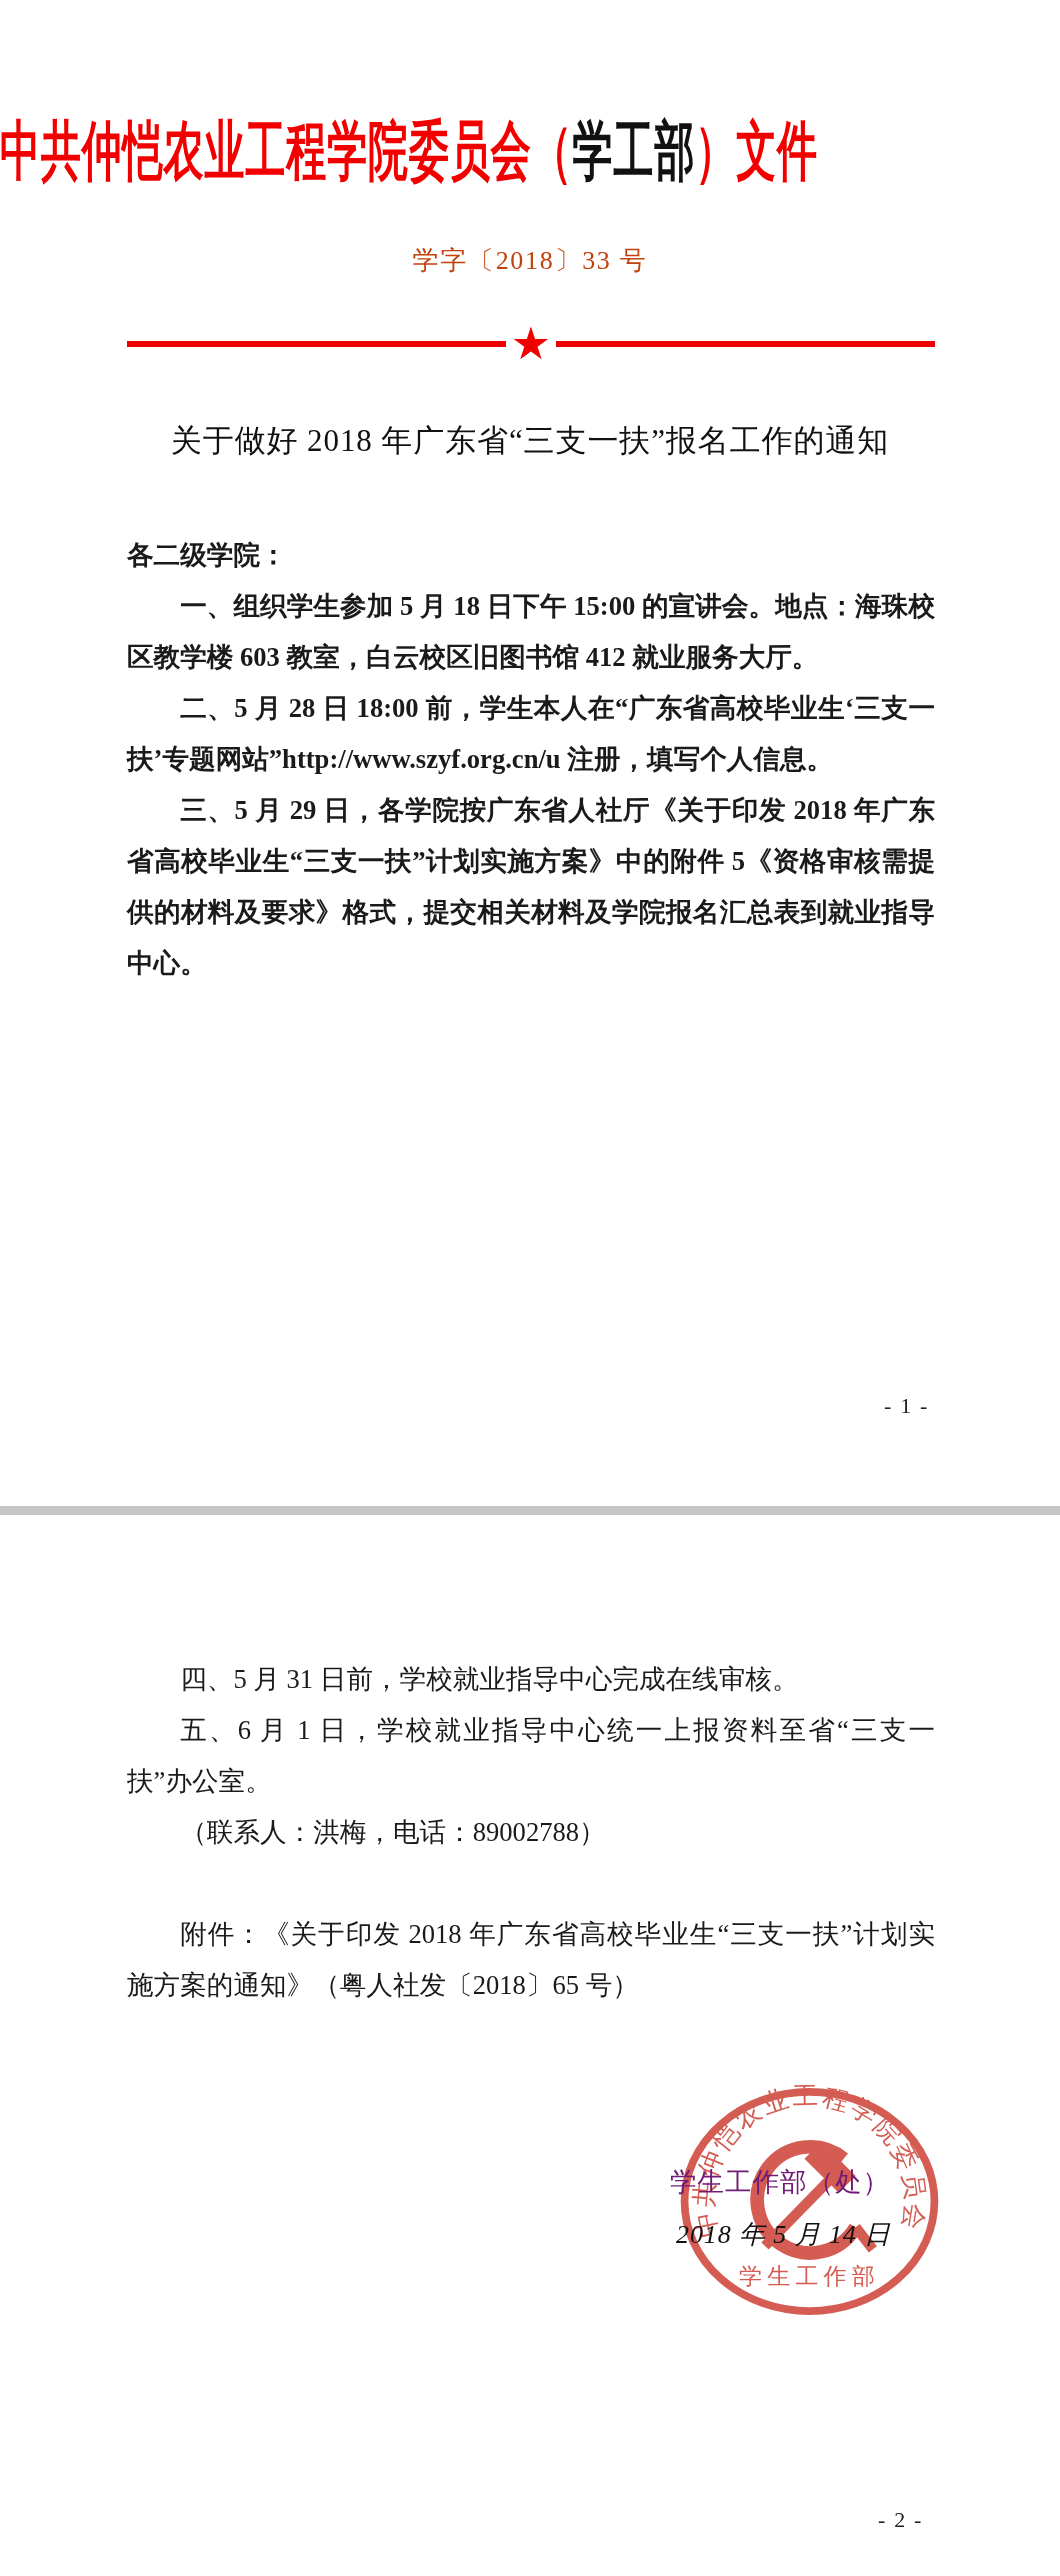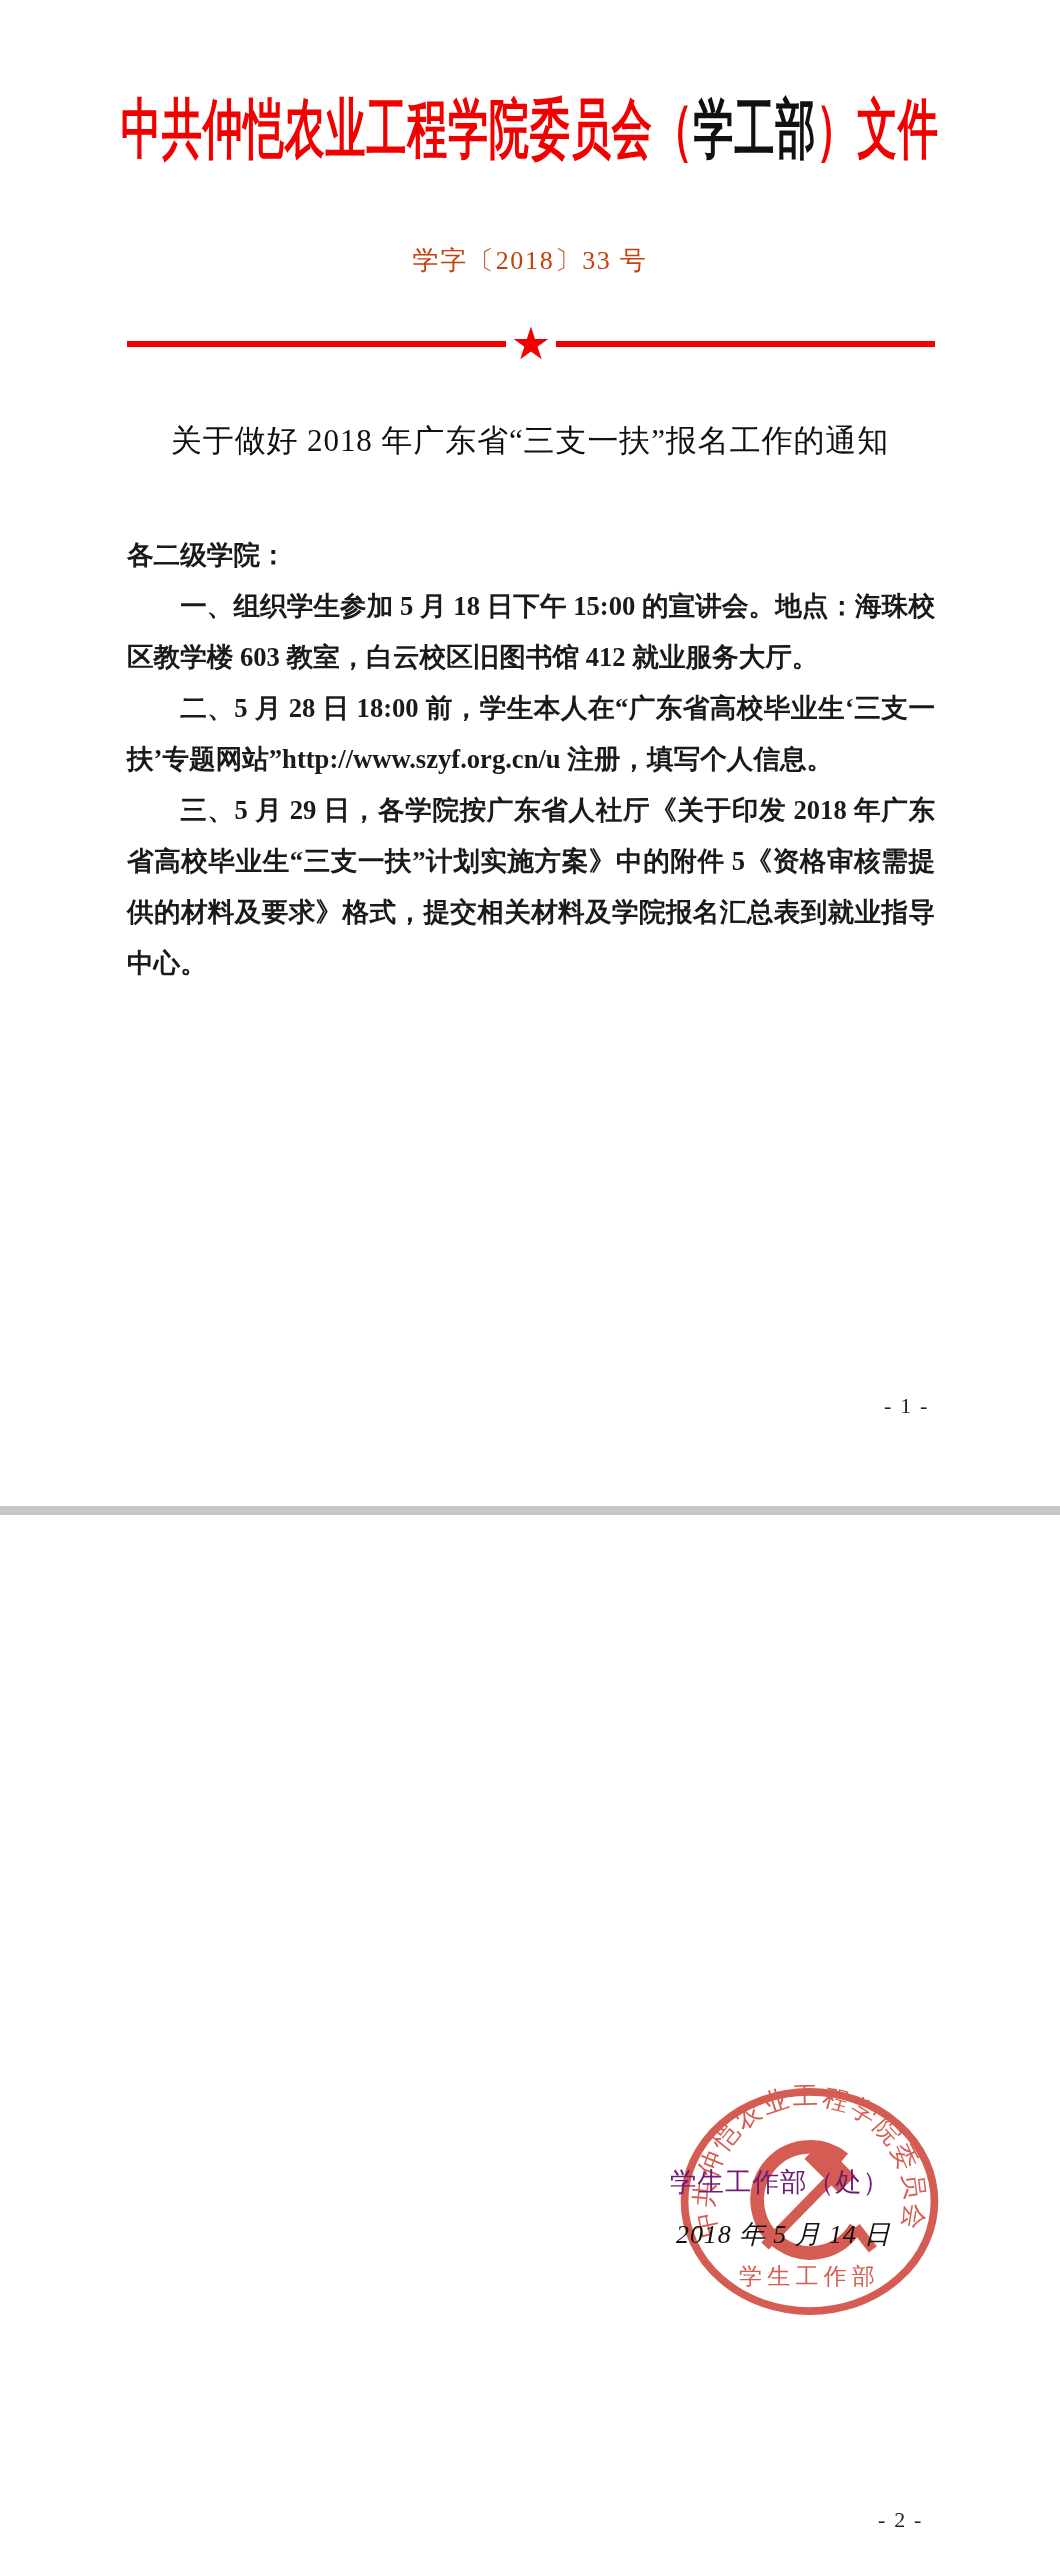--- a/index.html
+++ b/index.html
@@ -4,22 +4,22 @@
 <style>
   html,body { margin:0; padding:0; background:#ffffff; }
   .canvas {
     position:relative; width:1060px; height:2576px; margin:0 auto;
     background:#ffffff; overflow:hidden;
     font-family:"Liberation Serif","DejaVu Serif",serif;
     color:#1a1a1a;
   }
   
   .letterhead {
-    position:absolute; top:102px; left:0; width:100%;
-    text-align:center; white-space:nowrap;
+    position:absolute; top:124px; left:0; width:100%;
+    text-align:left; white-space:nowrap;
   }
   .letterhead .stretch {
     display:inline-block; transform:scaleY(1.62); transform-origin:center;
     font-size:40px; font-weight:bold; letter-spacing:0.9px; color:#f20000;
   }
   .letterhead .dept-black { color:#111111; }
   .doc-number {
     position:absolute; top:243px; left:0; width:100%;
     text-align:center; font-size:26px; letter-spacing:1.7px; color:#c2410c;
   }
@@ -89,20 +89,27 @@
     <p class="no-indent">各二级学院：</p>
     <p>一、组织学生参加 5 月 18 日下午 15:00 的宣讲会。地点：海珠校区教学楼 603 教室，白云校区旧图书馆 412 就业服务大厅。</p>
     <p>二、5 月 28 日 18:00 前，学生本人在“广东省高校毕业生‘三支一扶’专题网站”http://www.szyf.org.cn/u 注册，填写个人信息。</p>
     <p>三、5 月 29 日，各学院按广东省人社厅《关于印发 2018 年广东省高校毕业生“三支一扶”计划实施方案》中的附件 5《资格审核需提供的材料及要求》格式，提交相关材料及学院报名汇总表到就业指导中心。</p>
   </div>
 
   <div class="pg-num" style="top:1393px; left:868px;">- 1 -</div>
 
   <div class="page-sep"></div>
 
+  <div class="body-block" style="top:1654px;">
+    <p>四、5 月 31 日前，学校就业指导中心完成在线审核。</p>
+    <p>五、6 月 1 日，学校就业指导中心统一上报资料至省“三支一扶”办公室。</p>
+    <p>（联系人：洪梅，电话：89002788）</p>
+    <div class="spacer-line"></div>
+    <p>附件：《关于印发 2018 年广东省高校毕业生“三支一扶”计划实施方案的通知》（粤人社发〔2018〕65 号）</p>
+  </div>
 
   <div class="seal-wrap">
     <svg width="267" height="233" viewBox="0 0 312 272">
       <ellipse cx="156" cy="136" rx="146" ry="128" fill="none" stroke="#cf463b" stroke-width="9"></ellipse>
       <path id="sealArc" d="M 63 200 A 113 113 0 1 1 249 200" fill="none"></path>
       <text font-size="30" fill="#cf463b" letter-spacing="3">
         <textPath href="#sealArc" startOffset="28">中共仲恺农业工程学院委员会</textPath>
       </text>
       <g transform="translate(156,140)" stroke="#cf463b" fill="none">
         <path d="M 40 -54 A 62 62 0 1 0 54 26" stroke-width="16"></path>

